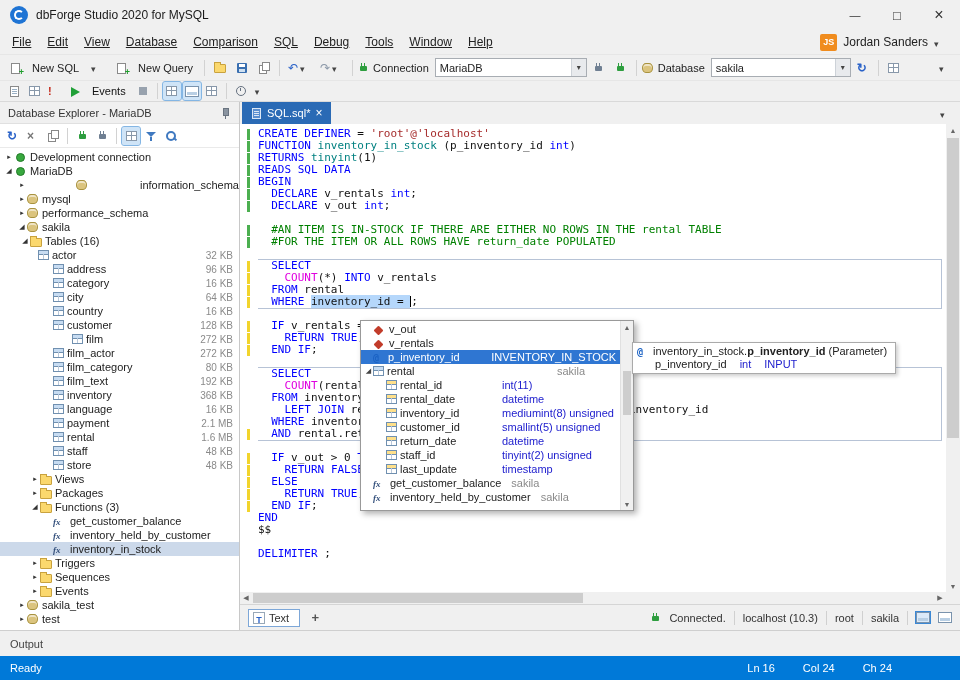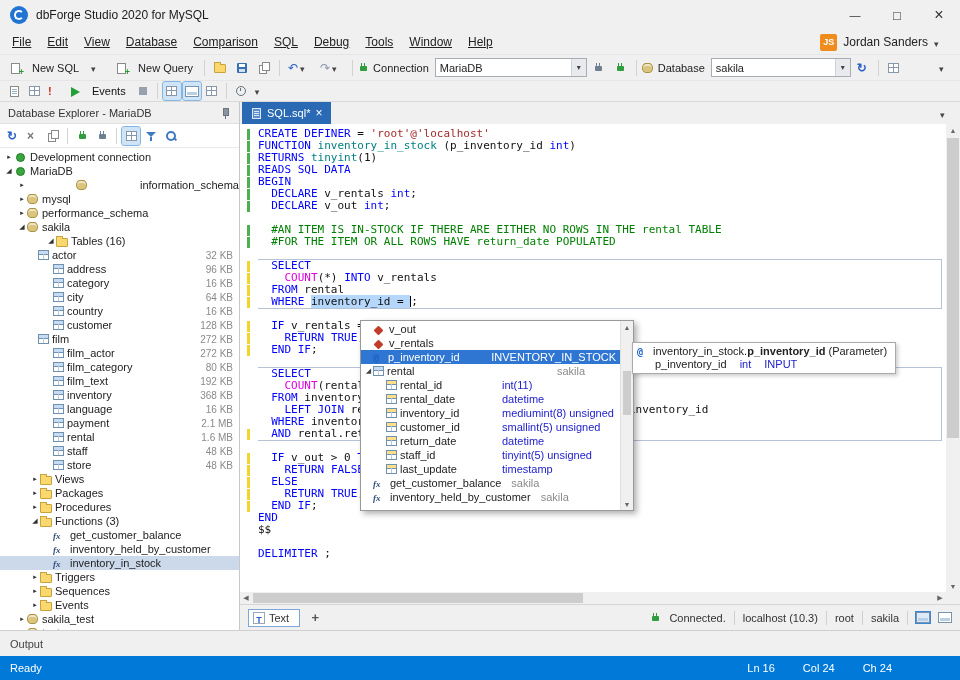--- a/index.html
+++ b/index.html
@@ -390,21 +390,21 @@
           <div class="trow" style="padding-left: 17px;">
             <span class="texp">▸</span>
             <span class="ic ic-db"></span>
             <span class="tlab">performance_schema</span>
           </div>
           <div class="trow" style="padding-left: 17px;">
             <span class="texp">◢</span>
             <span class="ic ic-db"></span>
             <span class="tlab">sakila</span>
           </div>
-          <div class="trow" style="padding-left: 46px;">
+          <div class="trow" style="padding-left: 20px;">
             <span class="texp">◢</span>
             <span class="ic ic-folder"></span>
             <span class="tlab">Tables (16)</span>
           </div>
           <div class="trow" style="padding-left: 28px;">
             <span class="texp"></span>
             <span class="ic ic-table"></span>
             <span class="tlab">actor</span>
             <span class="tsize">32 KB</span>
           </div>
@@ -431,21 +431,21 @@
             <span class="ic ic-table"></span>
             <span class="tlab">country</span>
             <span class="tsize">16 KB</span>
           </div>
           <div class="trow" style="padding-left: 43px;">
             <span class="texp"></span>
             <span class="ic ic-table"></span>
             <span class="tlab">customer</span>
             <span class="tsize">128 KB</span>
           </div>
-          <div class="trow" style="padding-left: 28px;">
+          <div class="trow" style="padding-left: 62px;">
             <span class="texp"></span>
             <span class="ic ic-table"></span>
             <span class="tlab">film</span>
             <span class="tsize">272 KB</span>
           </div>
           <div class="trow" style="padding-left: 43px;">
             <span class="texp"></span>
             <span class="ic ic-table"></span>
             <span class="tlab">film_actor</span>
             <span class="tsize">272 KB</span>
@@ -500,25 +500,20 @@
           </div>
           <div class="trow" style="padding-left: 30px;">
             <span class="texp">▸</span>
             <span class="ic ic-folder"></span>
             <span class="tlab">Views</span>
           </div>
           <div class="trow" style="padding-left: 30px;">
             <span class="texp">▸</span>
             <span class="ic ic-folder"></span>
             <span class="tlab">Packages</span>
-          </div>
-          <div class="trow" style="padding-left: 30px;">
-            <span class="texp">▸</span>
-            <span class="ic ic-folder"></span>
-            <span class="tlab">Procedures</span>
           </div>
           <div class="trow" style="padding-left: 30px;">
             <span class="texp">◢</span>
             <span class="ic ic-folder"></span>
             <span class="tlab">Functions (3)</span>
           </div>
           <div class="trow" style="padding-left: 43px;">
             <span class="texp"></span>
             <span class="ic ic-fx"></span>
             <span class="tlab">get_customer_balance</span>
@@ -655,21 +650,21 @@
               <div class="acrow colrow" style="padding-left: 16px;">
                 <span class="acexp"></span>
                 <span class="ic ic-col"></span>
                 <span class="aclab">return_date</span>
                 <span class="acright actype">datetime</span>
               </div>
               <div class="acrow colrow" style="padding-left: 16px;">
                 <span class="acexp"></span>
                 <span class="ic ic-col"></span>
                 <span class="aclab">staff_id</span>
-                <span class="acright actype">tinyint(5) unsigned</span>
+                <span class="acright actype">tinyint(2) unsigned</span>
               </div>
               <div class="acrow colrow" style="padding-left: 16px;">
                 <span class="acexp"></span>
                 <span class="ic ic-col"></span>
                 <span class="aclab">last_update</span>
                 <span class="acright actype">timestamp</span>
               </div>
               <div class="acrow" style="padding-left: 3px;">
                 <span class="acexp"></span>
                 <span class="ic ic-fx"></span>

